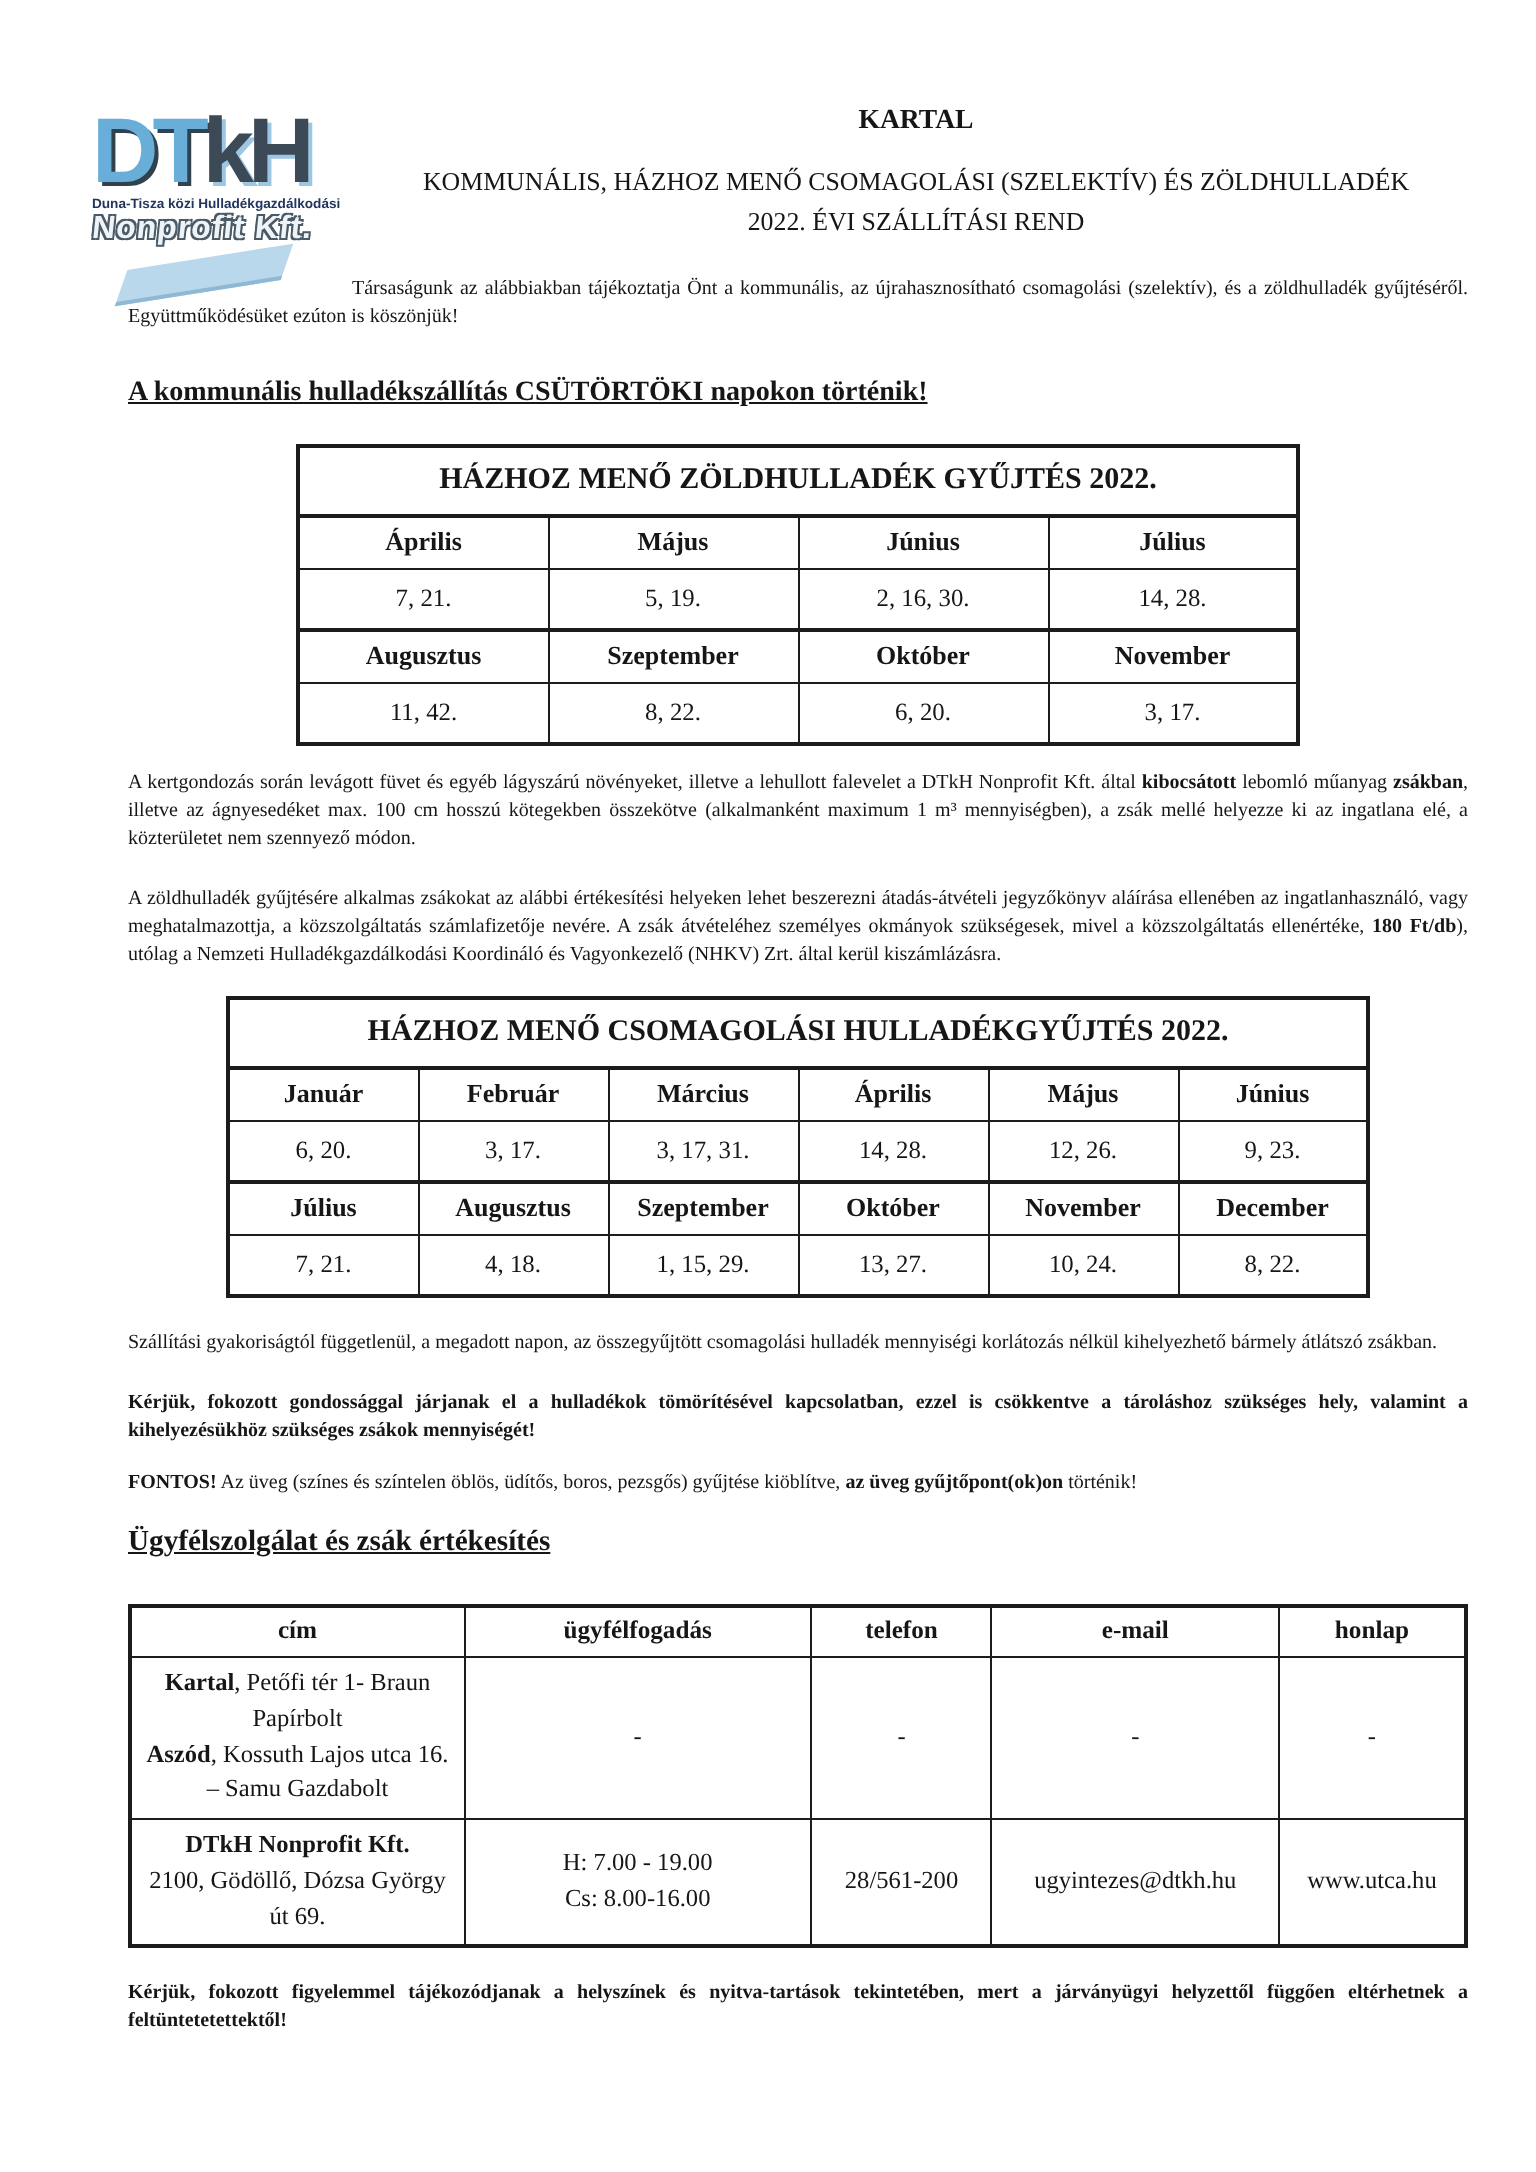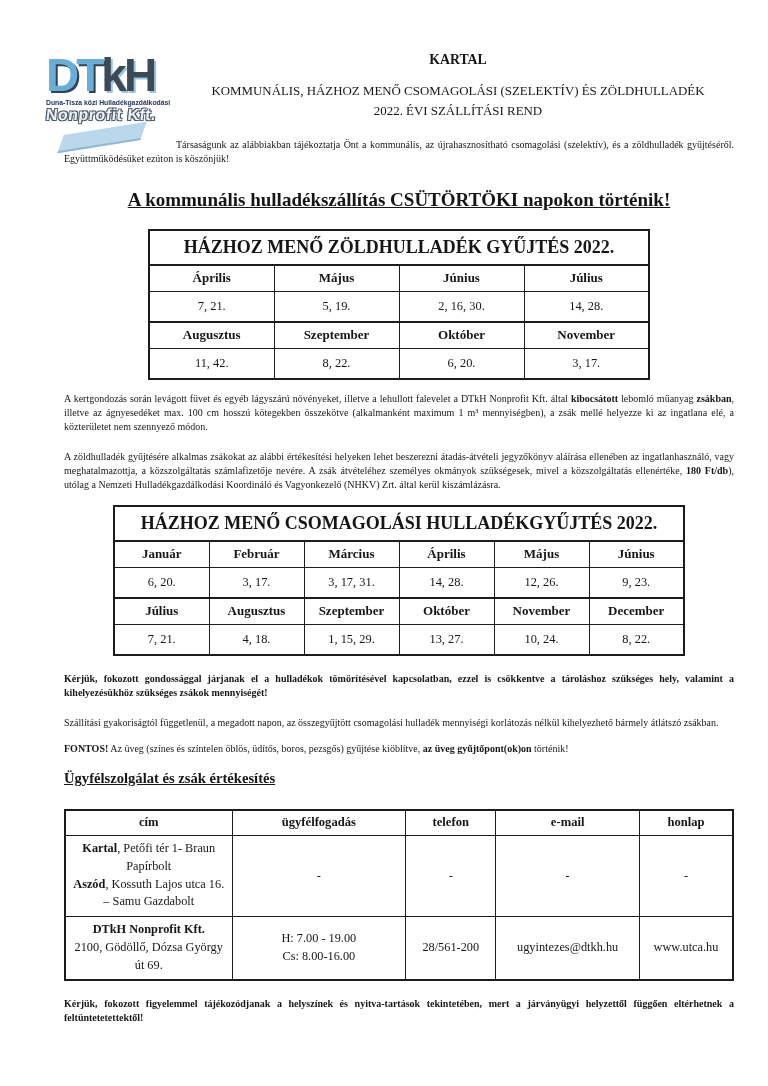--- a/index.html
+++ b/index.html
@@ -28,33 +28,33 @@
     margin:5px 0 0 14px; }
 
   
   .doc-head { margin-left:118px; text-align:center; }
   .city { font-weight:bold; font-size:13.8px; }
   .subtitle { font-size:12.9px; margin-top:13px; line-height:1.55; }
 
   
   p { margin:0; text-align:justify; font-size:10px; line-height:1.4; }
   .intro { margin-top:17px; text-indent:112px; }
-  .h1 { margin-top:21px; font-size:19px; font-weight:bold;
-    text-decoration:underline; text-align:center; }
+  .h1 { margin-top:21px; font-size:14px; font-weight:bold;
+    text-decoration:underline; text-align:left; }
   .mt12 { margin-top:12px; }
   .mt16 { margin-top:16px; }
   .bold { font-weight:bold; }
   .b { font-weight:bold; }
 
   
   table.sched { border-collapse:collapse; table-layout:fixed;
     border:2.5px solid #1c1c1c; }
   table.sched td { border:1.5px solid #1c1c1c; text-align:center;
     vertical-align:middle; padding:0 2px; }
-  table.sched .ttl { font-weight:bold; font-size:18px; height:33px;margin-top:34px; }
+  table.sched .ttl { font-weight:bold; font-size:15px; height:33px;margin-top:34px; }
   table.sched .header { font-weight:bold; font-size:13px; height:25px;
     border-top-width:2.5px; }
   table.sched .data { font-size:12.4px; height:29px; }
   .sched1 { width:502px; margin:15px auto 0 auto; }
   .sched2 { width:572px; margin:13px auto 0 auto; }
 
   
   .h2 { text-align:left; font-size:14.6px; font-weight:bold;
     text-decoration:underline; margin-top:14px; }
   table.contact { border-collapse:collapse; table-layout:fixed; width:100%;
@@ -163,23 +163,23 @@
             <td class="data">7, 21.</td>
             <td class="data">4, 18.</td>
             <td class="data">1, 15, 29.</td>
             <td class="data">13, 27.</td>
             <td class="data">10, 24.</td>
             <td class="data">8, 22.</td>
           </tr>
         </tbody>
       </table>
 
+    <p class="mt16"><span>Szállítási gyakoriságtól függetlenül, a megadott napon, az összegyűjtött csomagolási hulladék mennyiségi korlátozás nélkül kihelyezhető bármely átlátszó zsákban.</span></p>
+
     <p class="mt16"><span class="b">Kérjük, fokozott gondossággal járjanak el a hulladékok tömörítésével kapcsolatban, ezzel is csökkentve a tároláshoz szükséges hely, valamint a kihelyezésükhöz szükséges zsákok mennyiségét!</span></p>
-
-    <p class="mt16"><span>Szállítási gyakoriságtól függetlenül, a megadott napon, az összegyűjtött csomagolási hulladék mennyiségi korlátozás nélkül kihelyezhető bármely átlátszó zsákban.</span></p>
 
     <p class="mt12"><span class="b">FONTOS!</span><span> Az üveg (színes és színtelen öblös, üdítős, boros, pezsgős) gyűjtése kiöblítve, </span><span class="b">az üveg gyűjtőpont(ok)on</span><span> történik!</span></p>
 
     <div class="h2">Ügyfélszolgálat és zsák értékesítés</div>
 
     <table class="contact">
       <colgroup>
         <col style="width:25%">
           <col style="width:26%">
           <col style="width:13.5%">

